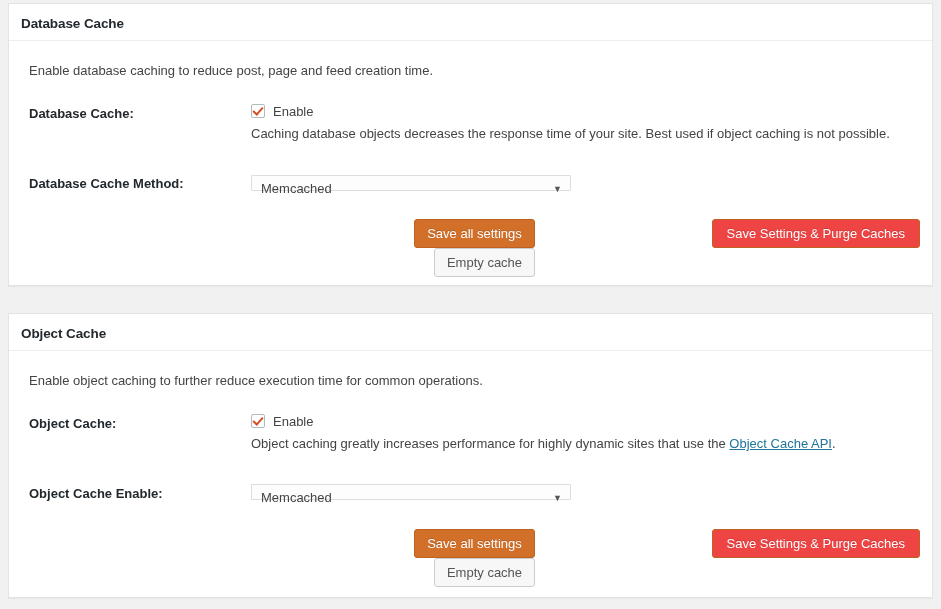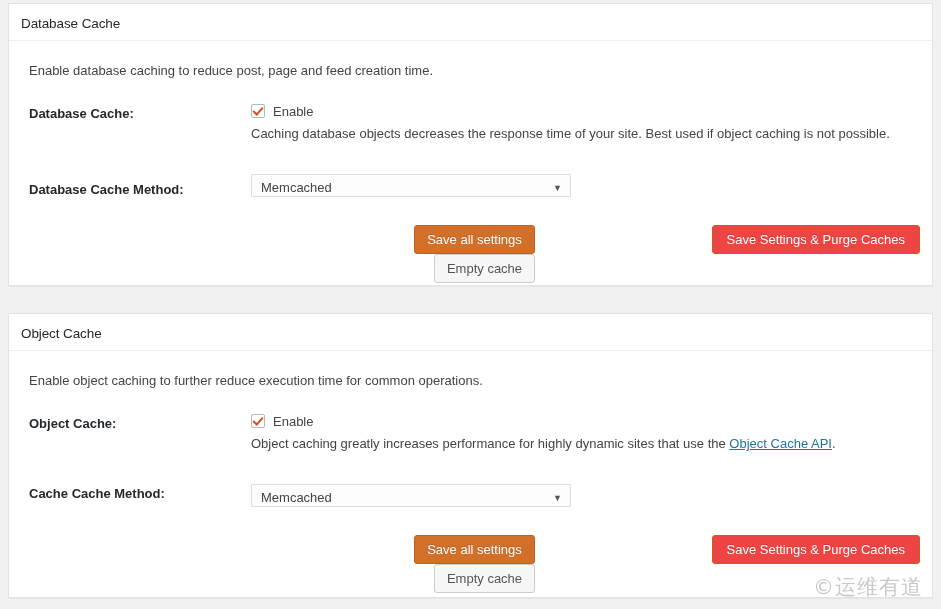--- a/index.html
+++ b/index.html
@@ -35,21 +35,21 @@
 
   .panel-header {
     height: 37px;
     line-height: 37px;
     padding: 0 12px;
     border-bottom: 1px solid #eeeeee;
     box-sizing: border-box;
   }
   .panel-header-title {
     font-size: 13.5px;
-    font-weight: normal;
+    font-weight: bold;
     color: #23282d;
     letter-spacing: -0.1px;
     margin-top: 20px;
   }
 
   .panel-body {
     padding: 0 12px;
     box-sizing: border-box;
     position: relative;
   }
@@ -124,21 +124,21 @@
   }
   .help-text a {
     color: #21759b;
     text-decoration: underline;
   }
 
   
   .select-box {
     position: relative;
     width: 320px;
-    height: 23px;
+    height: 16px;
     border: 1px solid #dddddd;
     background: #fdfdfd;
     box-sizing: border-box;
     border-radius: 1px;
   }
   .select-value {
     position: absolute;
     left: 9px;
     top: 0;
     line-height: 26px;
@@ -273,33 +273,32 @@
             <span class="checkbox checked"></span>
             <span class="checkbox-label">Enable</span>
           </div>
           <div class="help-text">
             <span>Object caching greatly increases performance for highly dynamic sites that use the </span><a href="#">Object Cache API</a><span>.</span>
           </div>
         </div>
       </div>
 
       <div class="field-row" style="margin-top:31px;">
-        <div class="field-label">Cache Cache Method:</div>
+        <div class="field-label">Object Cache Enable:</div>
         <div class="field-control">
           <div class="select-box">
             <span class="select-value">Memcached</span>
             <span class="select-arrow">▼</span>
           </div>
         </div>
       </div>
 
       <div class="button-bar" style="margin-top:28px;">
         <button class="btn btn-primary">Save all settings</button>
         <button class="btn btn-secondary">Empty cache</button>
         <button class="btn btn-purge">Save Settings &amp; Purge Caches</button>
       </div>
 
     </div>
   </div>
 
-  <div class="watermark">©运维有道</div>
 
 </div>
 
 </body></html>

